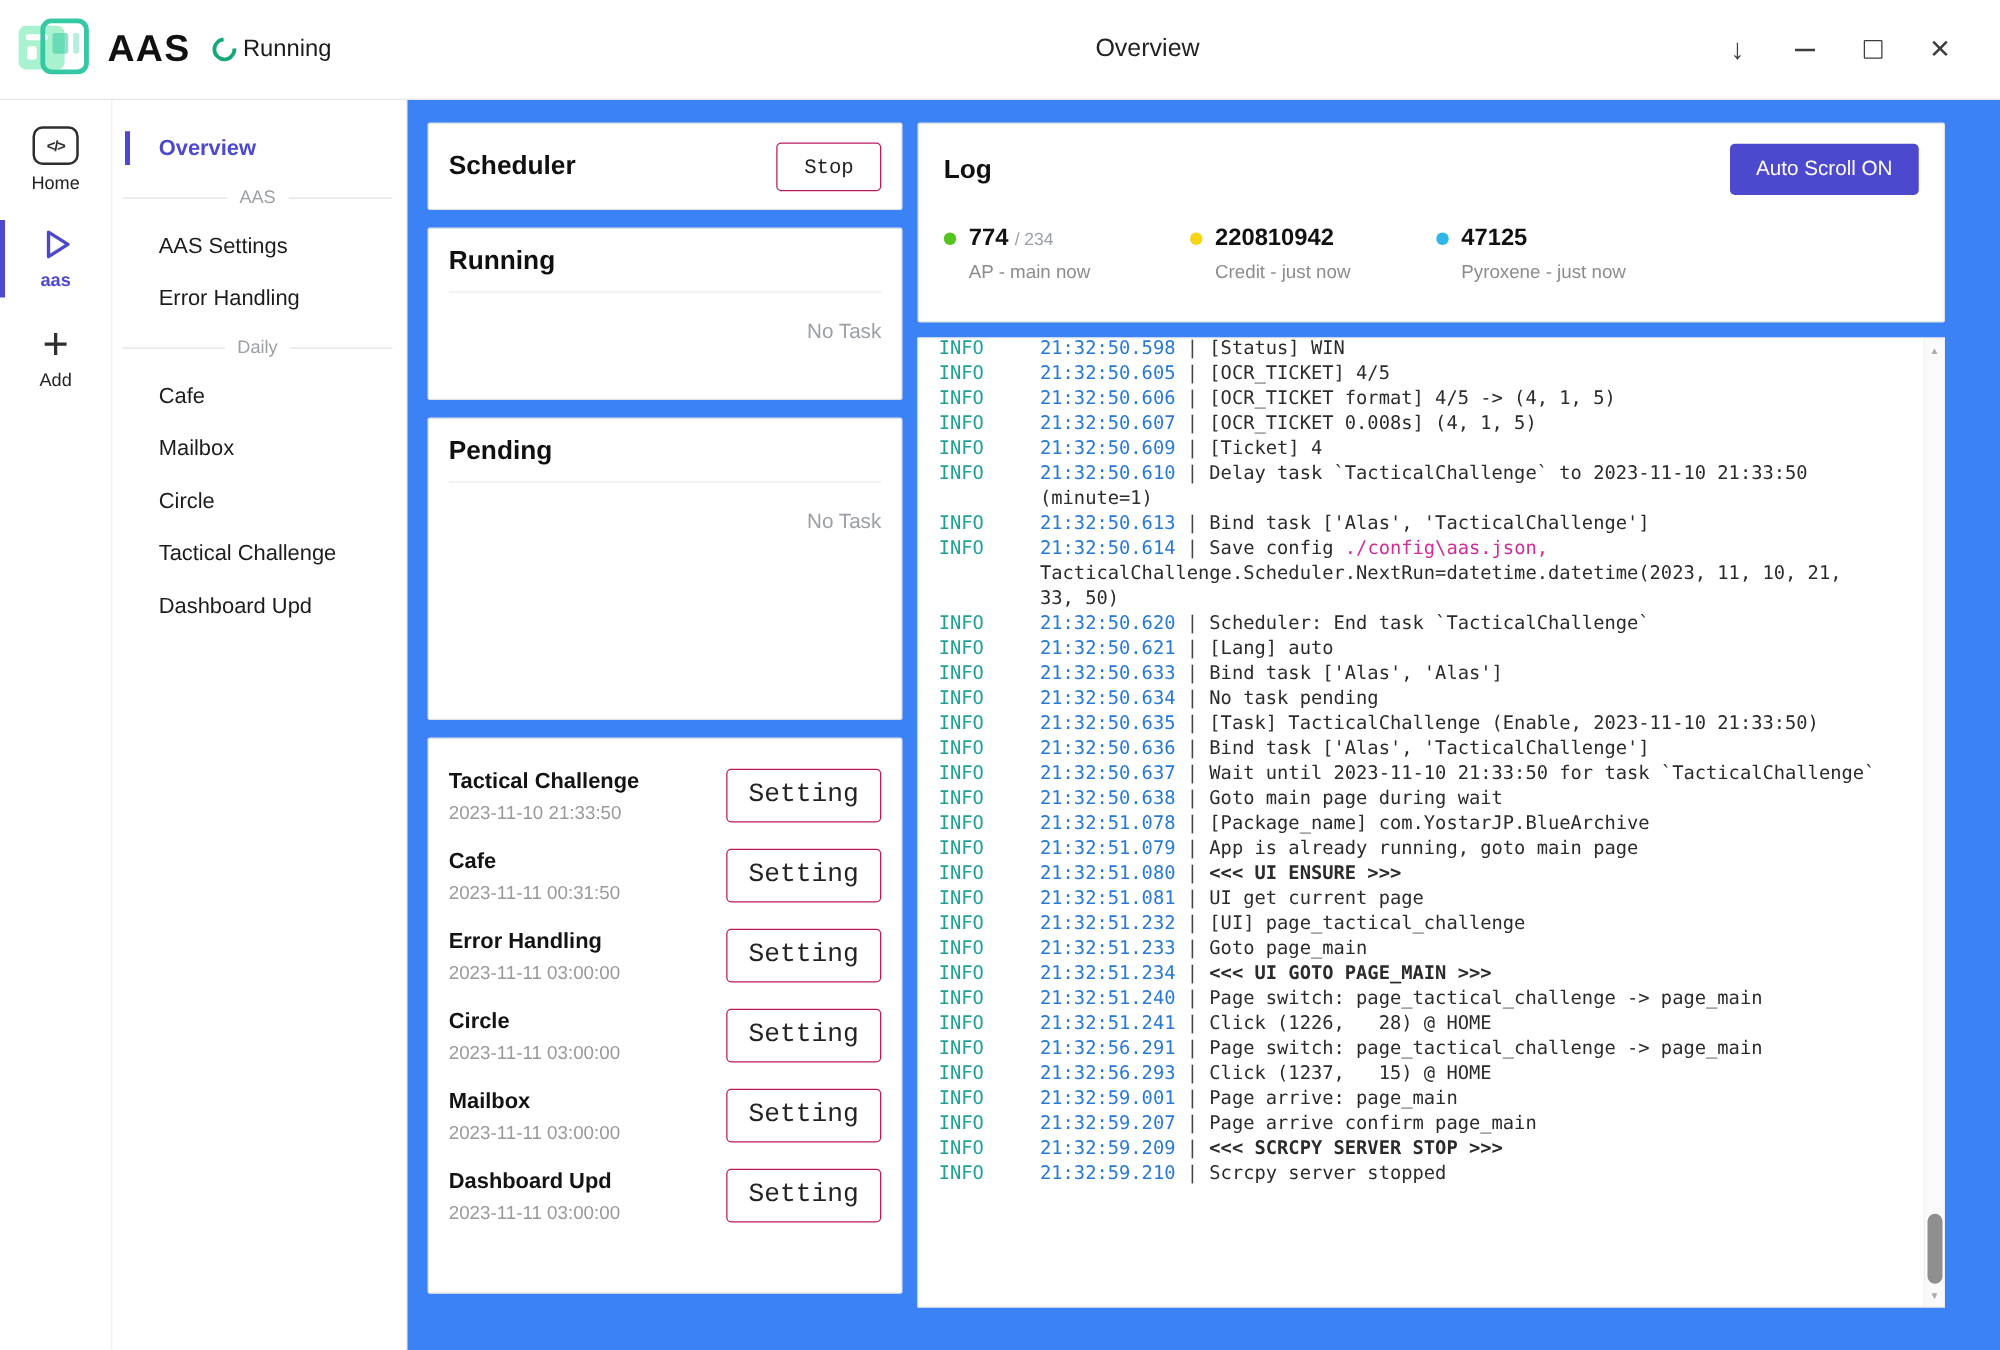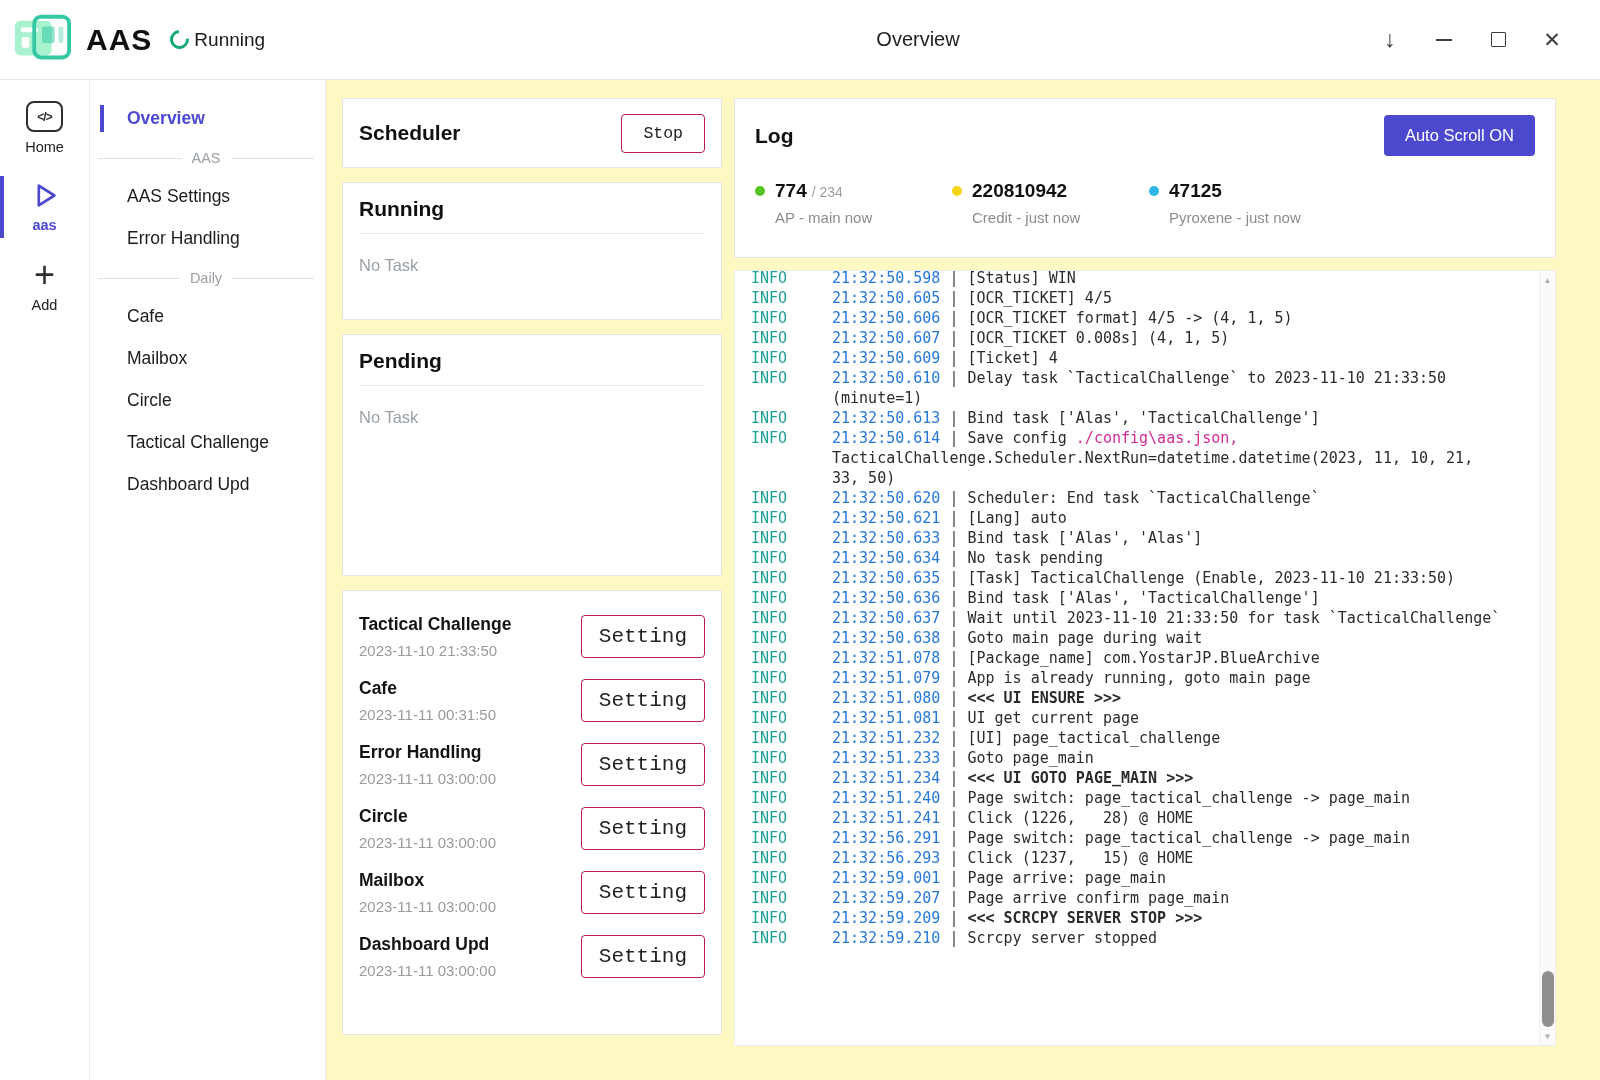--- a/index.html
+++ b/index.html
@@ -48,36 +48,36 @@
          border-right:1px solid #e8e8e8; padding:18px 11px 0 8px; }
   .nav-link { position:relative; padding:10px 0 11px 29px; font-size:17.5px; color:#1c1c1c;
               cursor:pointer; white-space:nowrap; }
   .nav-link.active { color:var(--accent,#4c49cf); font-weight:700; }
   .nav-link.active::before { content:""; position:absolute; left:2px; top:7px; bottom:8px;
               width:4px; background:var(--accent,#4c49cf); }
   .nav-section { display:flex; align-items:center; gap:10px; color:#9aa0a6; font-size:14.5px; padding:10px 0; }
   .nav-section::before, .nav-section::after { content:""; height:1px; background:#e2e2e2; flex:1; }
 
   
-  .main { position:absolute; left:326px; right:0; top:80px; bottom:0; background:#fef9c3;
+  .main { position:absolute; left:326px; right:0; top:80px; bottom:0; background:#3b82f6;
           padding:18px 44px 0 16px; display:flex; gap:12px; align-items:flex-start; }
   .col-left { flex:0 0 380px; display:flex; flex-direction:column; gap:14px; }
   .col-right { flex:1; min-width:0; display:flex; flex-direction:column; gap:12px; }
   .card { background:#fff; border:1px solid #e3e3e3; border-radius:2px; overflow:hidden; }
   .card-h { font-size:21px; font-weight:700; color:#101010; }
   .h-underline { border-bottom:1px solid #ebebeb; padding-bottom:12px; }
 
   .card-scheduler { height:70px; display:flex; align-items:center; justify-content:space-between; padding:0 16px; }
   .btn { background:#fff; border:1px solid #be185d; border-radius:4px; color:#222; cursor:pointer;
          font-family:Liberation Mono, monospace; }
   .btn-stop { font-size:16.5px; padding:9px 21px; }
 
   .card-running { height:138px; padding:14px 16px; }
   .card-pending { height:242px; padding:14px 16px; }
-  .empty { text-align:left; color:#9aa0a6; font-size:16.5px; padding-top:22px; }
+  .empty { text-align:right; color:#9aa0a6; font-size:16.5px; padding-top:22px; }
 
   .card-waiting { min-height:445px; padding:14px 16px 6px; }
   .task-row { display:flex; align-items:center; justify-content:space-between; padding:9px 0 10px; }
   .task-name { font-size:17.5px; font-weight:700; color:#131313; }
   .task-time { font-size:15px; color:#9a9a9a; margin-top:7px; }
   .btn-setting { font-size:21px; padding:9px 17px; }
 
   .card-loghead { height:160px; padding:16px 20px; }
   .log-head-row { display:flex; align-items:center; justify-content:space-between; }
   .btn-autoscroll { background:var(--accent,#4c49cf); border:none; color:#fff; font-size:16.5px;

